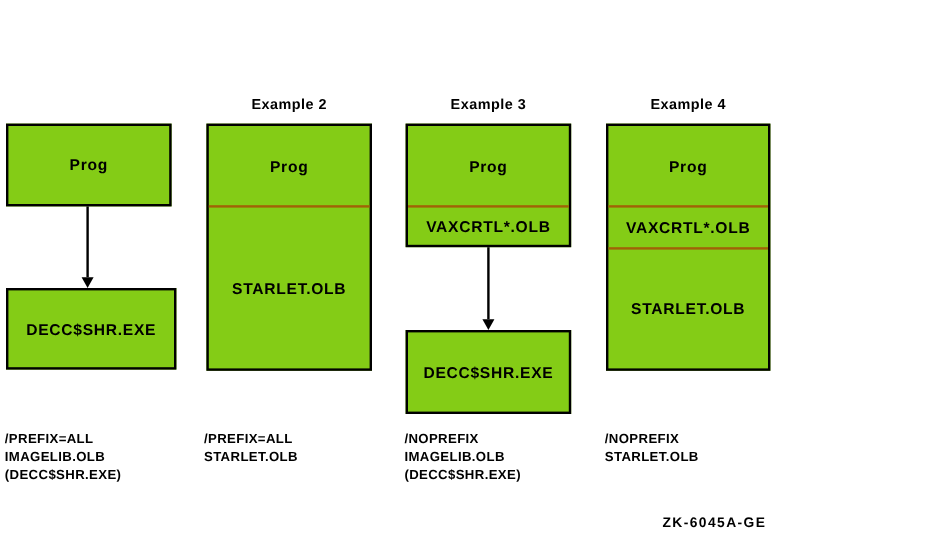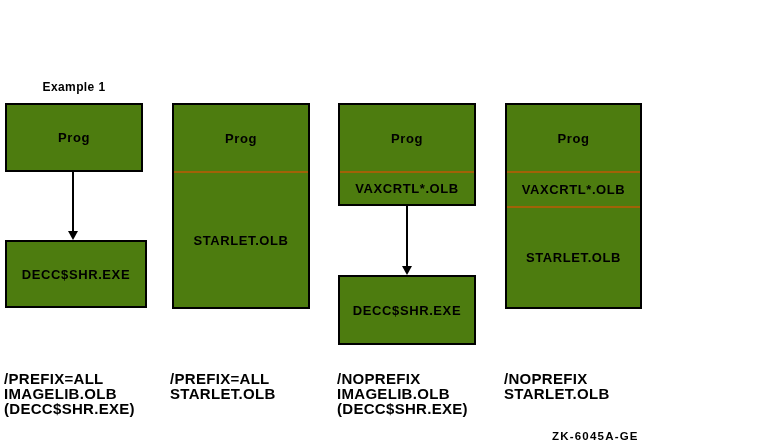--- a/index.html
+++ b/index.html
@@ -24,21 +24,21 @@
     font-size: 12px;
     letter-spacing: 0.4px;
     text-align: center;
     line-height: 16px;
     white-space: nowrap;
   }
   .box {
     position: absolute;
     box-sizing: border-box;
     border: 2px solid #000000;
-    background: #4d7c0f;
+    background: #84cc16;
     display: flex;
     flex-direction: column;
   }
   .section {
     display: flex;
     align-items: center;
     justify-content: center;
     font-size: 13px;
     letter-spacing: 0.6px;
     white-space: nowrap;
@@ -59,89 +59,90 @@
     position: absolute;
     width: 0;
     height: 0;
     border-left: 5px solid transparent;
     border-right: 5px solid transparent;
     border-top: 9px solid #000000;
   }
   .caption {
     position: absolute;
     top: 359px;
-    font-size: 15px;
+    font-size: 11px;
     line-height: 15px;
     letter-spacing: 0.3px;
     white-space: nowrap;
-    margin-top: 12px;
   }
   .figure-id {
     position: absolute;
     left: 552px;
     top: 430px;
     font-size: 11.5px;
     letter-spacing: 1.2px;
     white-space: nowrap;
   }
 </style>
 </head>
 <body>
 
 <div class="canvas">
 
-  <div class="ex-label" style="left:5px; width:138px;">Example 1</div>
 
   <div class="box" style="left:5px; top:103px; width:138px; height:69px;">
     <div class="section sec-fill">Prog</div>
   </div>
 
   <div class="arrow-line" style="left:72px; top:172px; height:59px;"></div>
   <div class="arrow-head" style="left:68px; top:231px;"></div>
 
   <div class="box" style="left:5px; top:240px; width:142px; height:68px;">
     <div class="section sec-fill">DECC$SHR.EXE</div>
   </div>
 
   <div class="caption" style="left:4px;">
     <div>/PREFIX=ALL</div>
     <div>IMAGELIB.OLB</div>
     <div>(DECC$SHR.EXE)</div>
   </div>
 
+  <div class="ex-label" style="left:172px; width:138px;">Example 2</div>
 
   <div class="box" style="left:172px; top:103px; width:138px; height:206px;">
     <div class="section sec-fixed-68">Prog</div>
     <div class="section sec-fill divided">STARLET.OLB</div>
   </div>
 
   <div class="caption" style="left:170px;">
     <div>/PREFIX=ALL</div>
     <div>STARLET.OLB</div>
   </div>
 
+  <div class="ex-label" style="left:338px; width:138px;">Example 3</div>
 
   <div class="box" style="left:338px; top:103px; width:138px; height:103px;">
     <div class="section sec-fixed-68">Prog</div>
     <div class="section sec-fill divided">VAXCRTL*.OLB</div>
   </div>
 
   <div class="arrow-line" style="left:406px; top:206px; height:60px;"></div>
   <div class="arrow-head" style="left:402px; top:266px;"></div>
 
   <div class="box" style="left:338px; top:275px; width:138px; height:70px;">
     <div class="section sec-fill">DECC$SHR.EXE</div>
   </div>
 
   <div class="caption" style="left:337px;">
     <div>/NOPREFIX</div>
     <div>IMAGELIB.OLB</div>
     <div>(DECC$SHR.EXE)</div>
   </div>
 
+  <div class="ex-label" style="left:505px; width:137px;">Example 4</div>
 
   <div class="box" style="left:505px; top:103px; width:137px; height:206px;">
     <div class="section sec-fixed-68">Prog</div>
     <div class="section sec-fixed-33 divided">VAXCRTL*.OLB</div>
     <div class="section sec-fill divided">STARLET.OLB</div>
   </div>
 
   <div class="caption" style="left:504px;">
     <div>/NOPREFIX</div>
     <div>STARLET.OLB</div>

